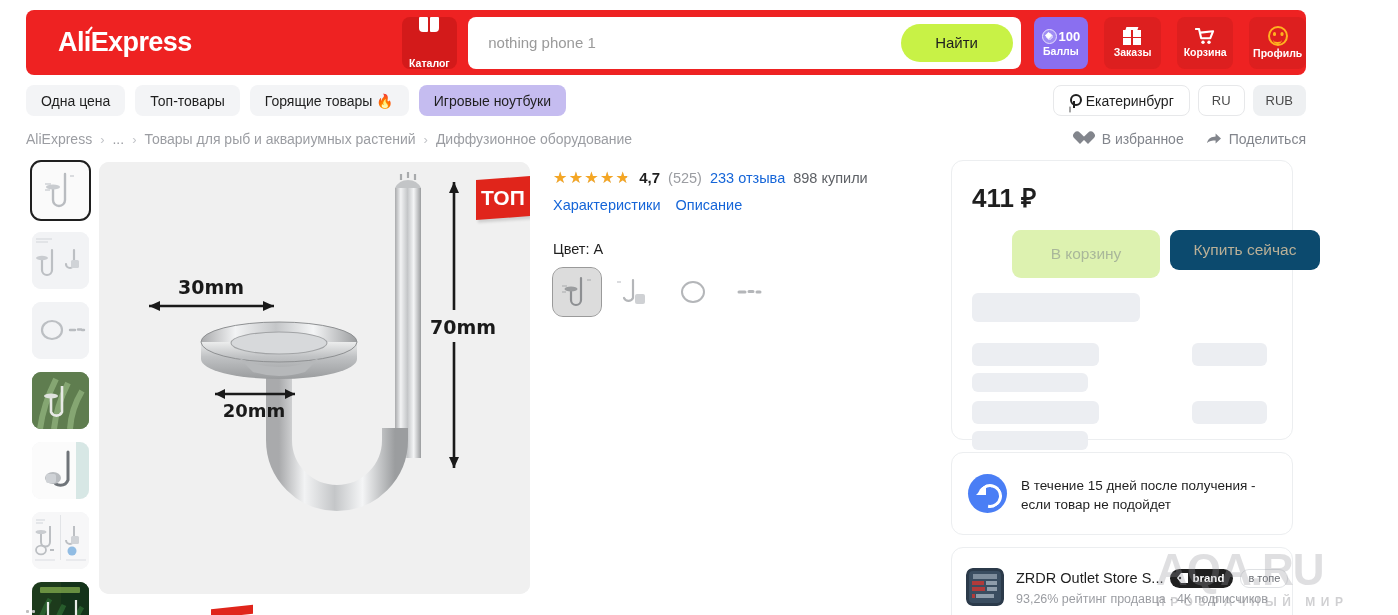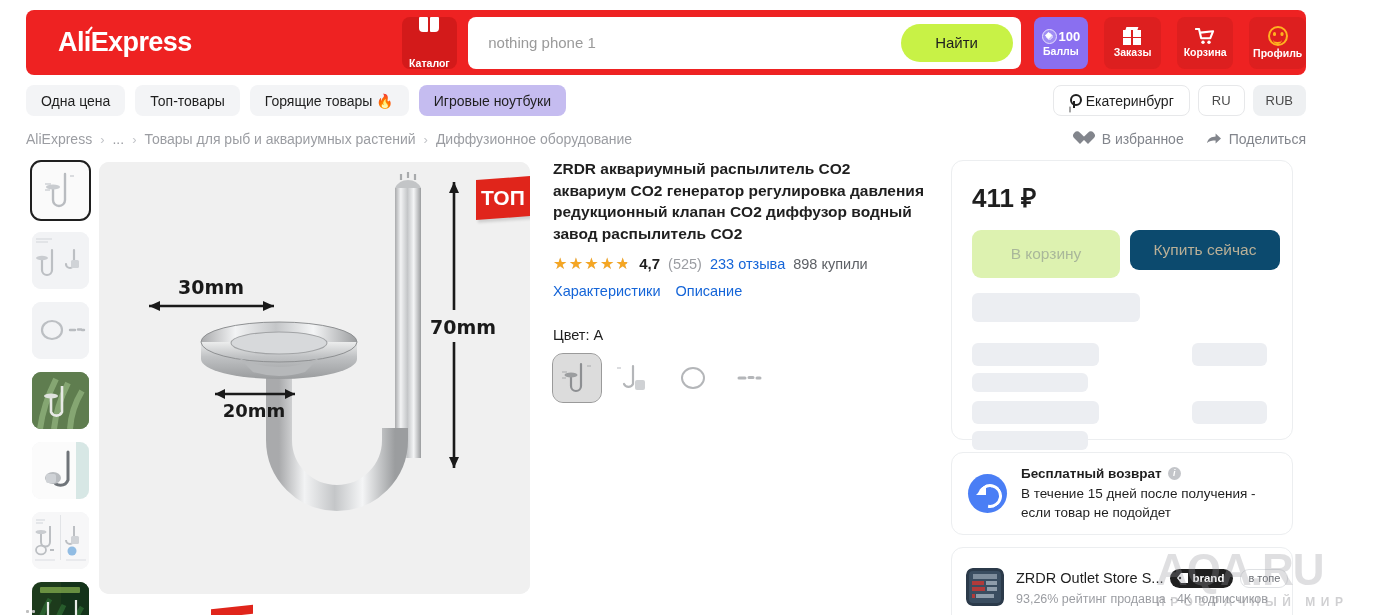--- a/index.html
+++ b/index.html
@@ -202,21 +202,21 @@
 
   
   .buybox {
     position:absolute; left:951px; top:160px; width:342px; height:280px;
     background:#fff; border:1px solid #eceef0; border-radius:12px;
   }
   .price { position:absolute; left:20px; top:18px; font-size:26px; font-weight:700; color:#1f1f1f;}
   .btnrow { position:absolute; left:20px; top:69px; display:flex; gap:10px;}
   .btn-cart {
     width:148px;height:48px;border:0;border-radius:9px;background:#ddf2b0;
-    color:#a9b79a; font-size:15.5px; font-family:"Liberation Sans",sans-serif; cursor:pointer;
+    color:#a9b79a; font-size:15.5px; font-family:"Liberation Sans",sans-serif; cursor:pointer;margin-left:40px;
   }
   .btn-buy {
     width:150px;height:40px;border:0;border-radius:9px;background:#0c4a6e;
     color:#bbb097; font-size:15.5px; font-family:"Liberation Sans",sans-serif; cursor:pointer;
   }
   .sk-block { position:absolute; background:#eceef2; border-radius:6px; }
   .sk1 { left:20px; top:132px; width:168px; height:29px; }
   .sk2 { left:20px; top:182px; width:127px; height:23px; }
   .sk3 { left:20px; top:212px; width:116px; height:19px; }
   .sk4 { left:20px; top:240px; width:127px; height:23px; }
@@ -518,21 +518,20 @@
     </svg>
 
     <div class="topbadge">
       <div class="sk">
           <span>ТОП</span>
         </div>
     </div>
   </div>
 
   <div class="info">
-    <div class="ptitle">ZRDR аквариумный распылитель CO2 аквариум CO2 генератор регулировка давления редукционный клапан CO2 диффузор водный завод распылитель CO2</div>
 
     <div class="ratingrow">
       <span class="stars">
         <span class="bg">★★★★★</span>
         <span class="fg" id="starfill" style="width: 94%;">★★★★★</span>
       </span>
       <span class="rv">4,7</span>
       <span class="rcount">(525)</span>
       <span class="rlink">233 отзыва</span>
       <span class="rbought">898 купили</span>
@@ -585,24 +584,20 @@
     <div class="sk-block sk3"></div>
     <div class="sk-block sk4"></div>
     <div class="sk-block sk5"></div>
     <div class="sk-block sk6"></div>
     <div class="sk-block sk7"></div>
   </div>
 
   <div class="retbox">
     <div class="ret-ico"></div>
     <div>
-      <div class="ret-t1">
-        <span>Бесплатный возврат</span>
-        <span class="info-ico">i</span>
-      </div>
       <div class="ret-t2">В течение 15 дней после получения - если товар не подойдет</div>
     </div>
   </div>
 
   <div class="storebox">
     <div class="store-logo">
       <svg viewBox="0 0 38 38" width="38" height="38">
           <rect width="38" height="38" rx="6" fill="#2b3a4a"></rect>
           <rect x="3" y="3" width="32" height="32" rx="4" fill="#3a4d60"></rect>
           <rect x="7" y="6" width="24" height="5" fill="#7e8d9c"></rect>

